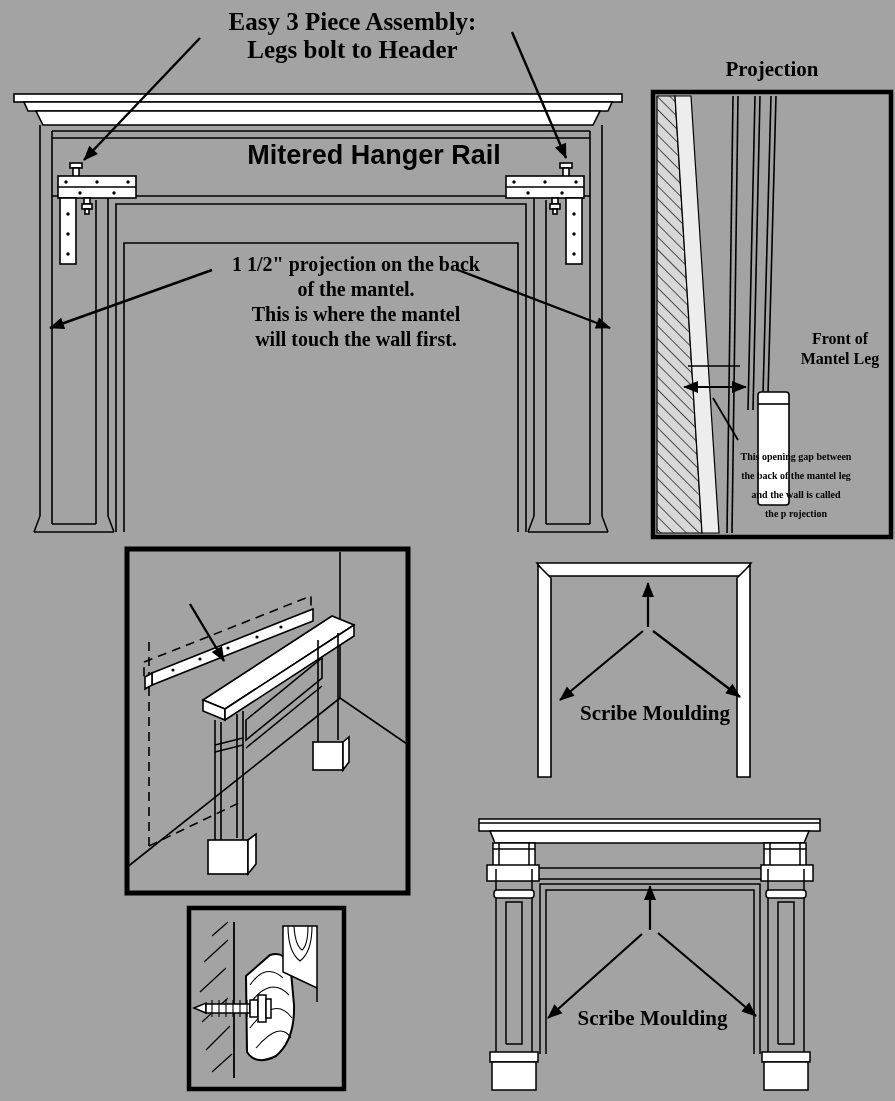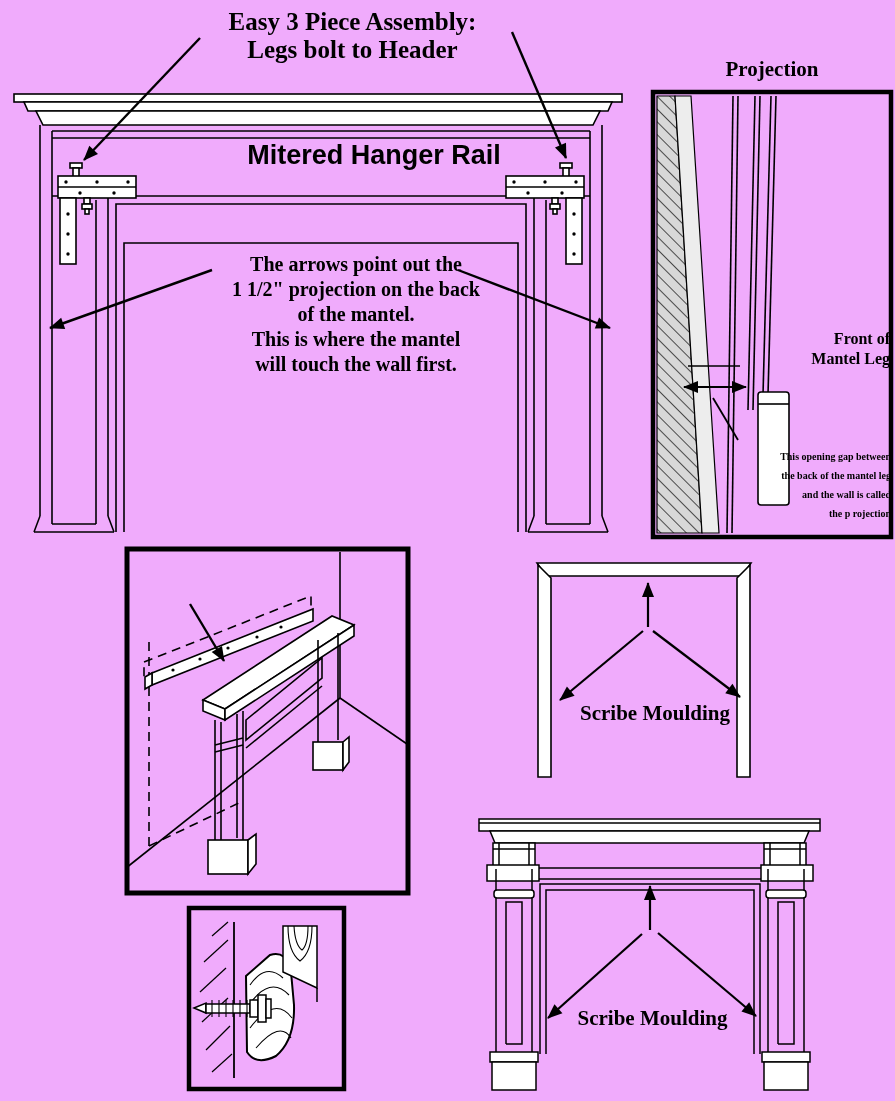--- a/index.html
+++ b/index.html
@@ -1,23 +1,23 @@
 <!DOCTYPE html>
 <html><head>
 <meta charset="utf-8">
 <style>
   html,body{margin:0;padding:0;background:#ffffff;}
-  .page{position:relative;width:895px;height:1101px;background:#f0abfc;overflow:hidden;
+  .page{position:relative;width:895px;height:1101px;background:#a3a3a3;overflow:hidden;
         font-family:"Liberation Serif", serif;color:#000;}
   svg{position:absolute;left:0;top:0;}
   .t{position:absolute;font-weight:bold;color:#000;}
   .serif{font-family:"Liberation Serif", serif;}
   .sans{font-family:"Liberation Sans", sans-serif;}
   .center{text-align:center;}
-  .left{text-align:right;}
+  .left{text-align:center;}
 </style>
 </head>
 <body>
 
 <div class="page">
 
 <svg width="895" height="1101" viewBox="0 0 895 1101">
   <defs>
     <pattern id="hatch" width="9" height="9" patternUnits="userSpaceOnUse" patternTransform="rotate(-45)">
       <rect width="9" height="9" fill="#d8d8d8"></rect>
@@ -285,21 +285,20 @@
 </svg>
 
 <div class="t serif center" style="left:160px;top:8px;width:385px;font-size:25px;line-height:28px;">
   <div>Easy 3 Piece Assembly:</div>
   <div>Legs bolt to Header</div>
 </div>
 
 <div class="t sans center" style="left:174px;top:140px;width:400px;font-size:27px;">Mitered Hanger Rail</div>
 
 <div class="t serif center" style="left:171px;top:252px;width:370px;font-size:20px;line-height:25px;">
-  <div>The arrows point out the</div>
   <div>1 1/2" projection on the back</div>
   <div>of the mantel.</div>
   <div>This is where the mantel</div>
   <div>will touch the wall first.</div>
 </div>
 
 <div class="t serif center" style="left:653px;top:57px;width:238px;font-size:21px;">Projection</div>
 
 <div class="t serif left" style="left:790px;top:329px;width:100px;font-size:16px;line-height:20px;">
   <div>Front of</div>

